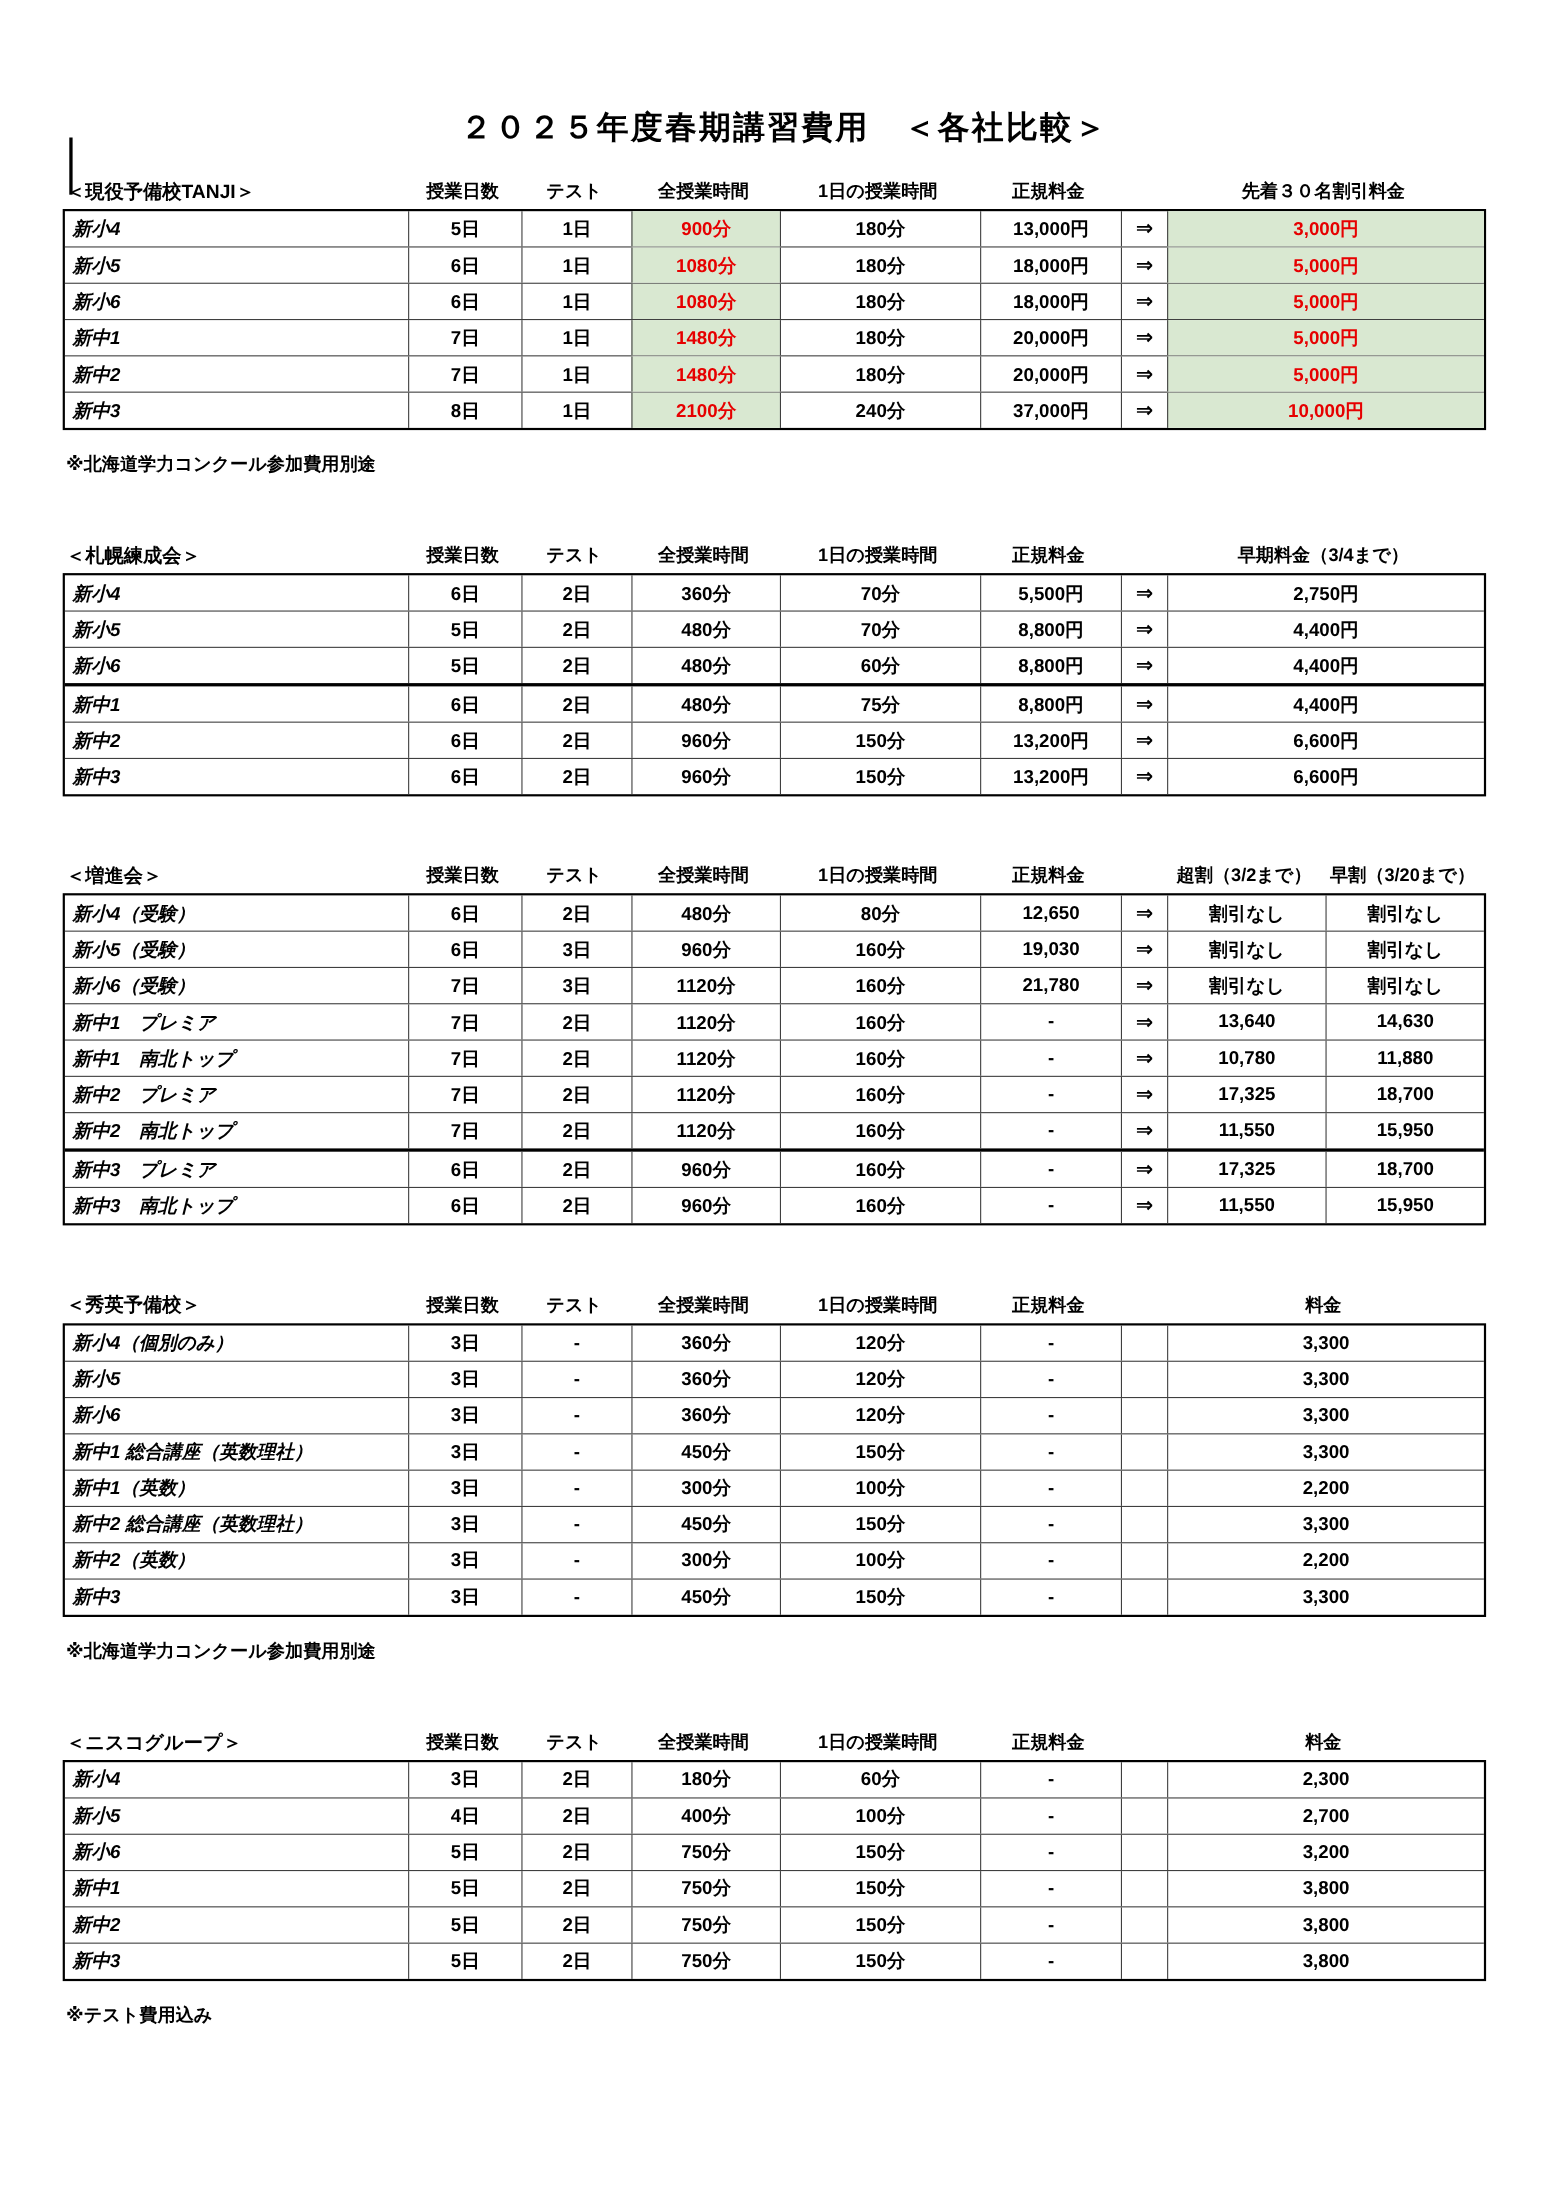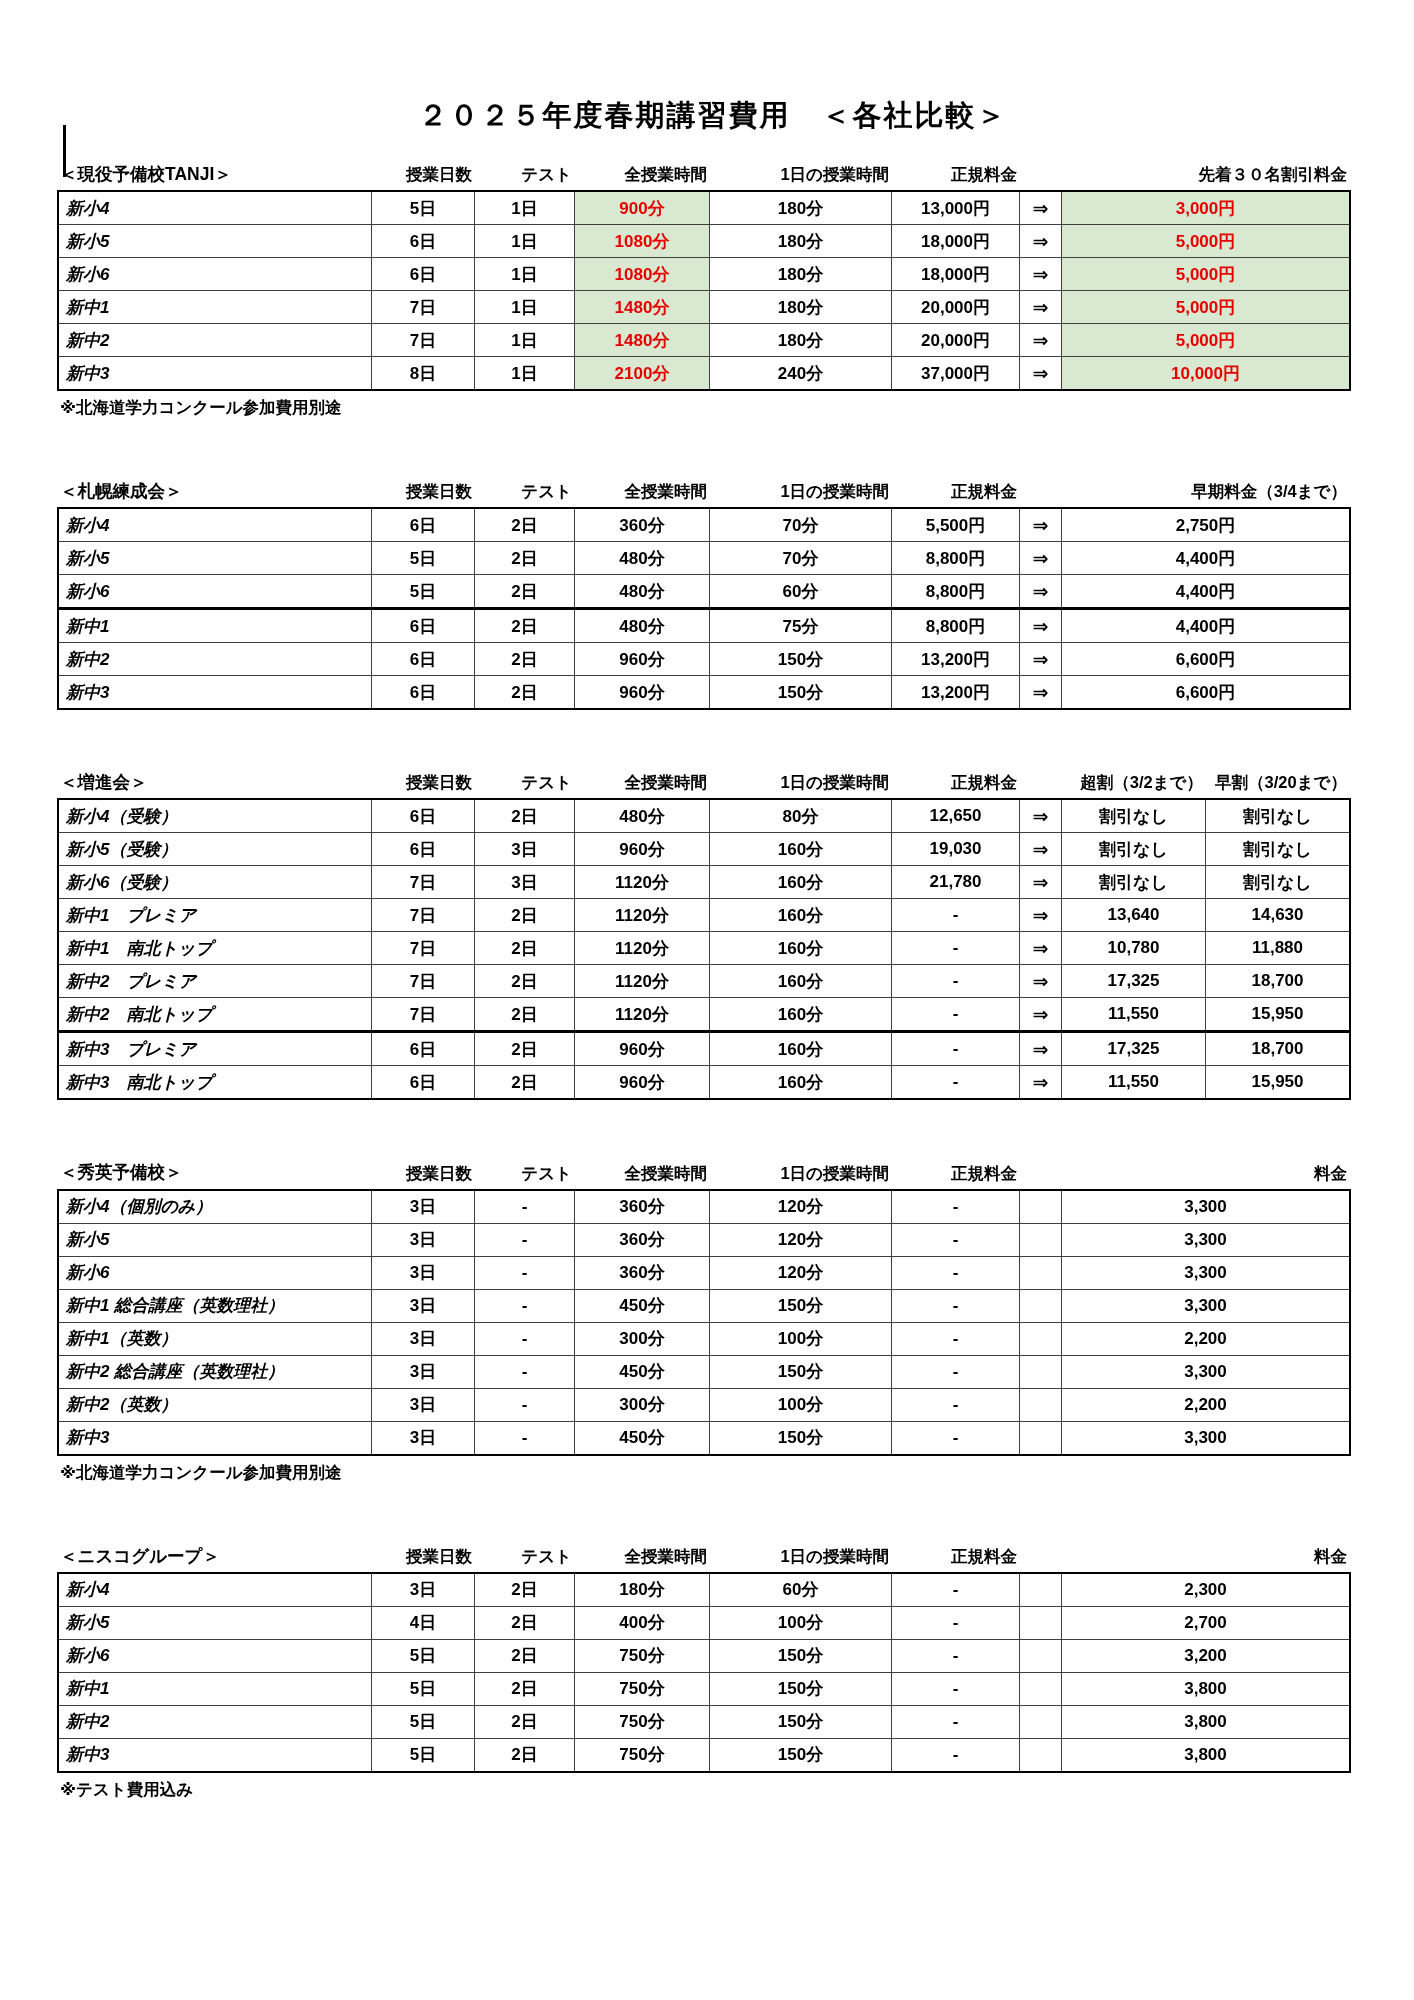--- a/index.html
+++ b/index.html
@@ -7,38 +7,38 @@
     width:1414px;height:2000px;position:relative;background:#ffffff;
     font-family:"Liberation Sans","DejaVu Sans",sans-serif;
     font-weight:700;color:#000;box-sizing:border-box;padding-top:96px;
     margin:0 auto;overflow:hidden;
   }
   .mark{position:absolute;left:63px;top:125px;width:3px;height:52px;background:#000;}
   h1.title{margin:0 0 28px 12px;text-align:center;font-size:29px;letter-spacing:2px;}
   .content{margin-left:57px;width:1296px;}
   .section{margin-bottom:62px;}
   .hdr{display:grid;align-items:end;padding-bottom:6px;font-size:16.5px;line-height:1.15;}
-  .hdr > div{text-align:right;}
+  .hdr > div{text-align:center;}
   .hdr .sec-name{text-align:left;font-size:17.5px;padding-left:3px;}
   .tbl{border:2.5px solid #000;width:1290px;}
   .trow{display:grid;height:32px;border-top:1px solid #3f3f3f;}
   .trow:first-child{border-top:none;}
   .trow.thick{border-top:3px solid #000;}
   .cell{
     height:100%;display:flex;align-items:center;justify-content:center;
     border-left:1px solid #3f3f3f;box-sizing:border-box;font-size:17px;
     white-space:nowrap;overflow:hidden;
   }
   .cell:first-child{border-left:none;justify-content:flex-start;padding-left:7px;font-style:italic;}
   .cols-single{grid-template-columns:312px 103px 100px 135px 182px 128px 42px 288px;}
   .cols-split{grid-template-columns:312px 103px 100px 135px 182px 128px 42px 144px 144px;}
   .g{background:var(--green,#d9e8d1);text-align:center;}
   .r{color:var(--red,#e60000);}
   .arrow{font-size:19px;}
-  .fn{font-size:16.5px;margin-top:6px;padding-left:3px;}
+  .fn{font-size:16.5px;margin-top:20px;padding-left:3px;}
 </style>
 </head>
 <body>
 
 <div class="page">
   <div class="mark"></div>
   <h1 class="title">２０２５年度春期講習費用　＜各社比較＞</h1>
   <div class="content" id="tables">
       <div class="section">
         <div class="hdr cols-single">

